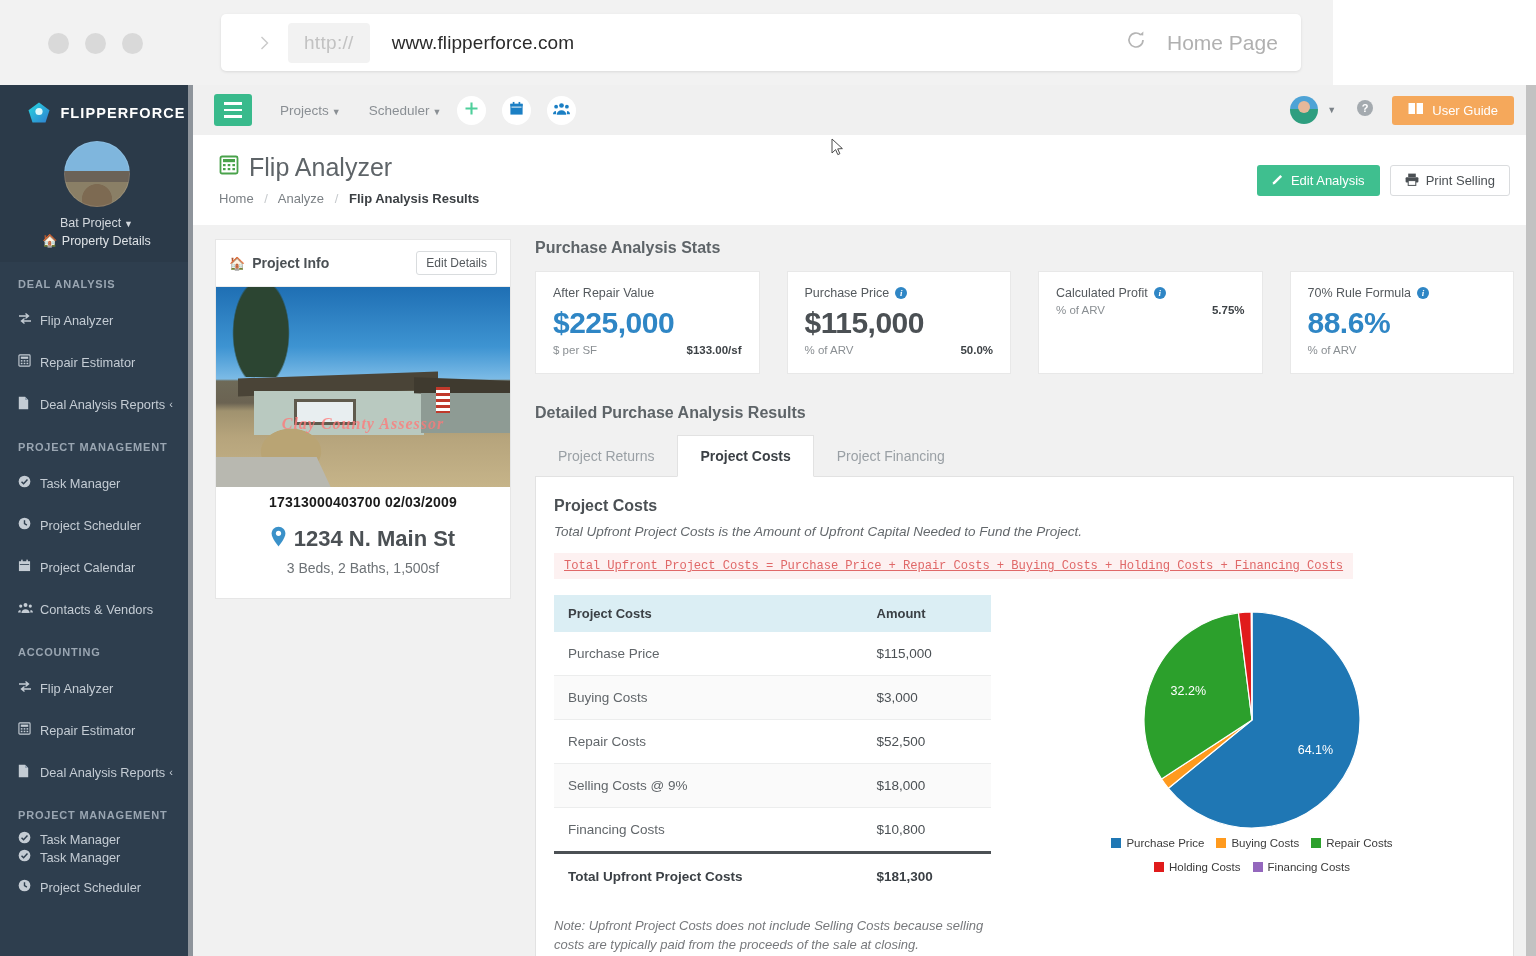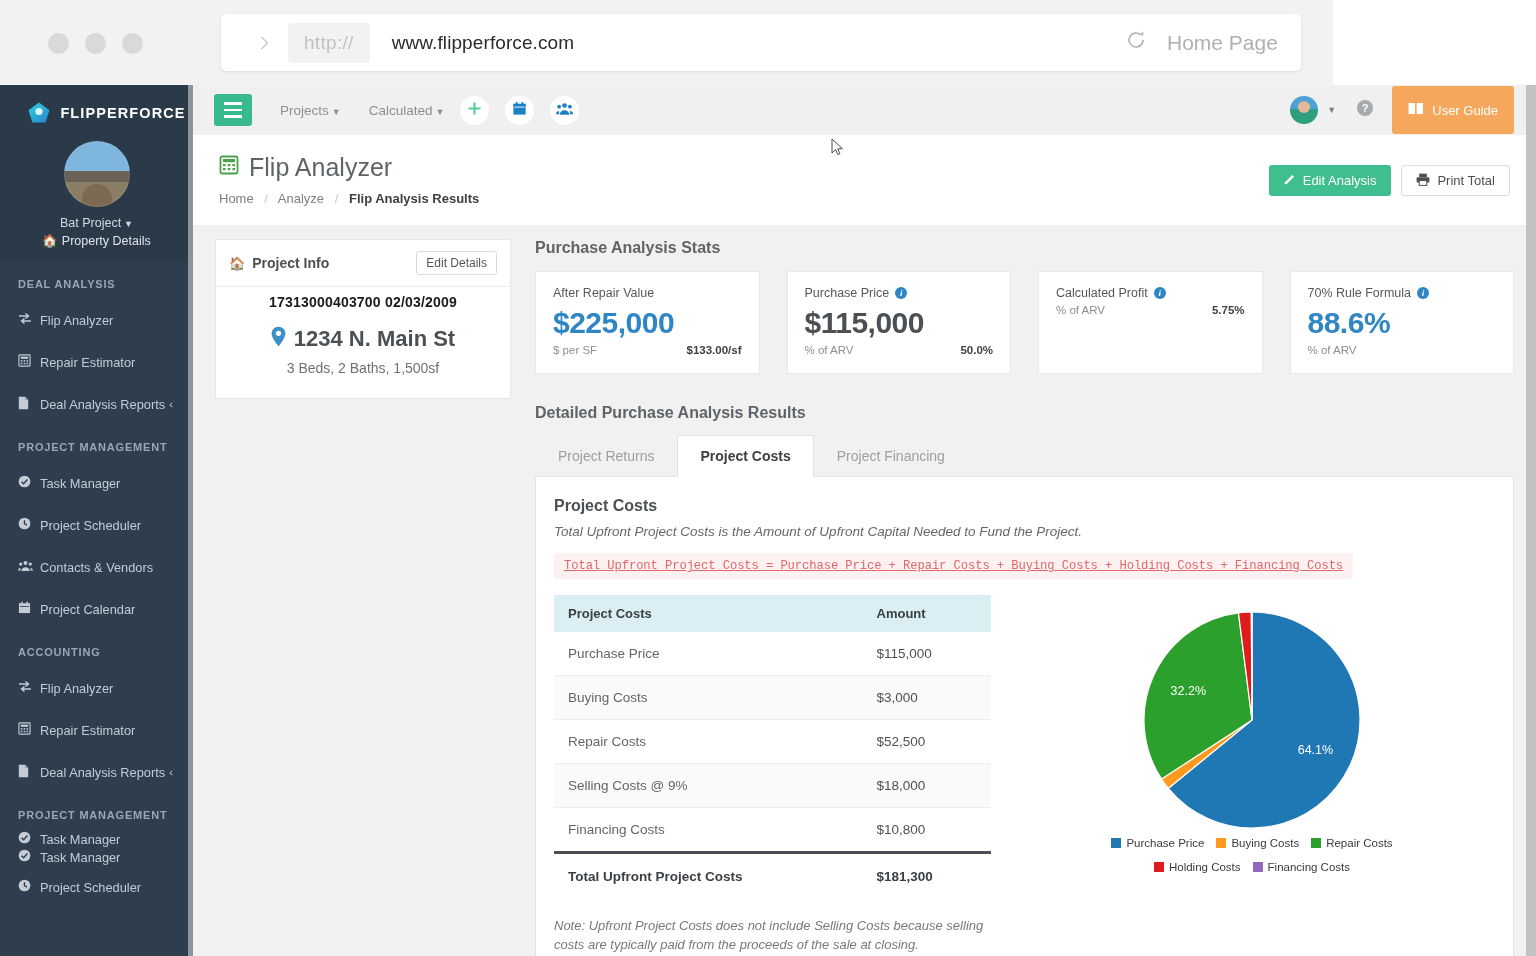--- a/index.html
+++ b/index.html
@@ -102,21 +102,21 @@
     position: relative; overflow: hidden;
   }
   .tb-avatar::after {
     content: ""; position: absolute; left: 50%; top: 5px; width: 12px; height: 12px;
     margin-left: -6px; border-radius: 50%; background: #e6b89a;
   }
   .tb-caret { color: #7b8288; font-size: 9px; margin-left: 9px; }
   .tb-help { color: #9aa0a6; font-size: 17px; margin-left: 20px; }
   .user-guide-btn {
     background: #f5a85b; color: #fff; font-size: 13px; border: none;
-    height: 48px; padding: 12px 16px; border-radius: 3px; margin-left: 18px; margin-right: 22px;
+    height: 29px; padding: 12px 16px; border-radius: 3px; margin-left: 18px; margin-right: 22px;
     display: flex; align-items: center; gap: 8px; cursor: pointer;
   }
 
   
   .main {
     position: absolute; left: 193px; top: 135px; width: 1343px; height: 821px;
     background: #f1f1f1; overflow: hidden;
   }
   .page-head { background: #fff; padding: 18px 26px 14px 26px; position: relative; height: 90px; }
   .page-title { display: flex; align-items: center; gap: 10px; }
@@ -380,38 +380,38 @@
           <span>Task Manager</span>
         </div>
         <div class="sb-item">
           <span class="sb-ico"><svg width="13" height="13" viewBox="0 0 14 14">
               <circle cx="7" cy="7" r="6.3" fill="#c4ccd4"></circle>
               <path d="M7 3.4 V7.2 L9.6 8.7" fill="none" stroke="#2e3e4e" stroke-width="1.5"></path>
             </svg></span>
           <span>Project Scheduler</span>
         </div>
         <div class="sb-item">
+          <span class="sb-ico"><svg width="13" height="13" viewBox="0 0 14 14">
+              <rect x="1" y="2.4" width="12" height="10.6" fill="#c4ccd4"></rect>
+              <rect x="3.4" y="0.7" width="1.6" height="2.6" fill="#c4ccd4"></rect>
+              <rect x="9" y="0.7" width="1.6" height="2.6" fill="#c4ccd4"></rect>
+              <rect x="2" y="5.4" width="10" height="0.9" fill="#2e3e4e"></rect>
+            </svg></span>
+          <span>Project Calendar</span>
+        </div>
+        <div class="sb-item">
           <span class="sb-ico"><svg width="15" height="12" viewBox="0 0 16 12">
               <circle cx="8" cy="2.8" r="2.1" fill="#c4ccd4"></circle>
               <circle cx="2.9" cy="3.9" r="1.7" fill="#c4ccd4"></circle>
               <circle cx="13.1" cy="3.9" r="1.7" fill="#c4ccd4"></circle>
               <path d="M3.6 11.2c0-2.4 2-3.9 4.4-3.9s4.4 1.5 4.4 3.9z" fill="#c4ccd4"></path>
               <path d="M0 10.9c0-1.7 1.1-2.8 2.6-2.9l.4 2.9z" fill="#c4ccd4"></path>
               <path d="M16 10.9c0-1.7-1.1-2.8-2.6-2.9l-.4 2.9z" fill="#c4ccd4"></path>
             </svg></span>
           <span>Contacts &amp; Vendors</span>
-        </div>
-        <div class="sb-item">
-          <span class="sb-ico"><svg width="13" height="13" viewBox="0 0 14 14">
-              <rect x="1" y="2.4" width="12" height="10.6" fill="#c4ccd4"></rect>
-              <rect x="3.4" y="0.7" width="1.6" height="2.6" fill="#c4ccd4"></rect>
-              <rect x="9" y="0.7" width="1.6" height="2.6" fill="#c4ccd4"></rect>
-              <rect x="2" y="5.4" width="10" height="0.9" fill="#2e3e4e"></rect>
-            </svg></span>
-          <span>Project Calendar</span>
         </div>
         <div class="sb-section">ACCOUNTING</div>
         <div class="sb-item">
           <span class="sb-ico"><svg width="14" height="13" viewBox="0 0 14 13">
               <path d="M1 4 h9 M7.5 1.5 L10.5 4 L7.5 6.5" fill="none" stroke="#c4ccd4" stroke-width="1.4"></path>
               <path d="M13 9 H4 M6.5 6.5 L3.5 9 L6.5 11.5" fill="none" stroke="#c4ccd4" stroke-width="1.4"></path>
             </svg></span>
           <span>Flip Analyzer</span>
         </div>
         <div class="sb-item">
@@ -464,21 +464,21 @@
   <div class="app-topbar">
     <div class="hamburger">
         <i></i>
         <i></i>
         <i></i>
       </div>
     <div class="tb-link">
       <span>Projects</span><span class="caret">▼</span>
     </div>
     <div class="tb-link">
-      <span>Calculated</span><span class="caret">▼</span>
+      <span>Scheduler</span><span class="caret">▼</span>
     </div>
     <div class="tb-circle">
       <span><svg width="15" height="15" viewBox="0 0 15 15">
             <path d="M7.5 1.5v12M1.5 7.5h12" stroke="#4ecf9b" stroke-width="2.1" fill="none"></path>
           </svg></span>
     </div>
     <div class="tb-circle">
       <span><svg width="15" height="15" viewBox="0 0 16 16">
             <rect x="1.5" y="3" width="13" height="11.5" fill="#1b7fc4"></rect>
             <rect x="1.5" y="3" width="13" height="2.6" fill="#1b7fc4"></rect>
@@ -548,35 +548,47 @@
                 <path d="M1 9.2 L8.3 1.9 L10.1 3.7 L2.8 11 L0.8 11.4 Z" fill="#fff"></path>
               </svg></span>
           <span>Edit Analysis</span>
         </button>
         <button class="btn-print">
           <span><svg width="14" height="13" viewBox="0 0 14 13">
                 <rect x="3.2" y="0.6" width="7.6" height="3.4" fill="#4b5054"></rect>
                 <rect x="0.6" y="4.2" width="12.8" height="5.4" rx="1" fill="#4b5054"></rect>
                 <rect x="3.2" y="7.6" width="7.6" height="4.8" fill="#fff" stroke="#4b5054" stroke-width="1"></rect>
               </svg></span>
-          <span>Print Total</span>
+          <span>Print Selling</span>
         </button>
       </div>
     </div>
 
     <div class="content-row">
 
       <div class="left-col">
         <div class="card">
           <div class="pi-head">
             <div class="pi-title">
               <span class="hicon">🏠</span>
               <span>Project Info</span>
             </div>
             <button class="btn-edit-details">Edit Details</button>
+          </div>
+          <div class="house-photo">
+            <div class="tree1"></div>
+            <div class="roof"></div>
+            <div class="wall"></div>
+            <div class="win"></div>
+            <div class="roof2"></div>
+            <div class="wall2"></div>
+            <div class="flag"></div>
+            <div class="bush"></div>
+            <div class="drive"></div>
+            <div class="wmark">Clay County Assessor</div>
           </div>
           <div class="photo-caption">17313000403700  02/03/2009</div>
           <div class="pi-address">
             <span class="pin">
               <svg width="15" height="21" viewBox="0 0 15 21">
                   <path d="M7.5 0.8 C3.6 0.8 0.6 3.8 0.6 7.6 C0.6 12.4 7.5 20.4 7.5 20.4 C7.5 20.4 14.4 12.4 14.4 7.6 C14.4 3.8 11.4 0.8 7.5 0.8 Z" fill="#3a91c9"></path>
                   <circle cx="7.5" cy="7.3" r="2.6" fill="#fff"></circle>
                 </svg>
             </span>
             <span>1234 N. Main St</span>

